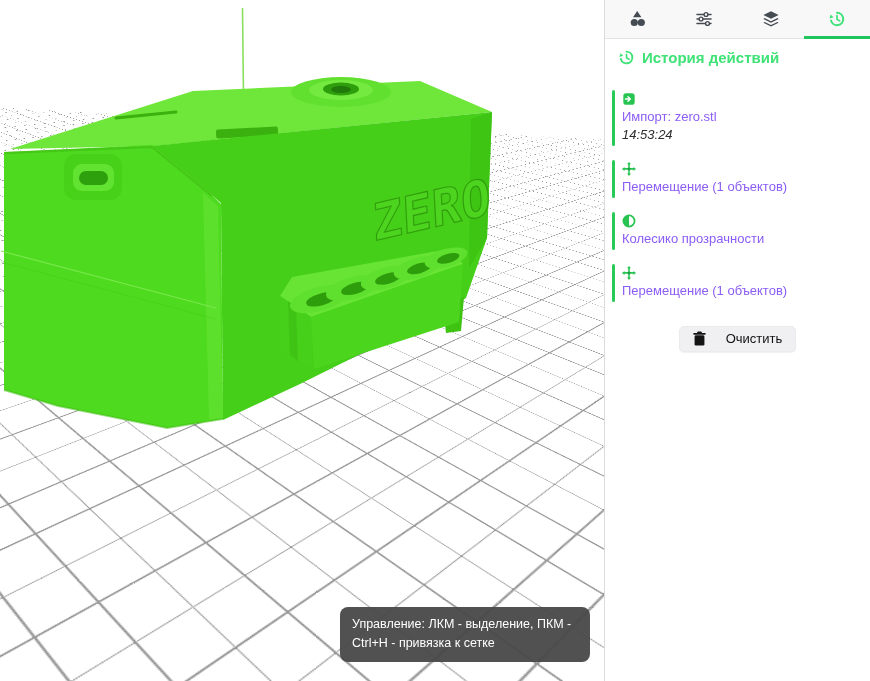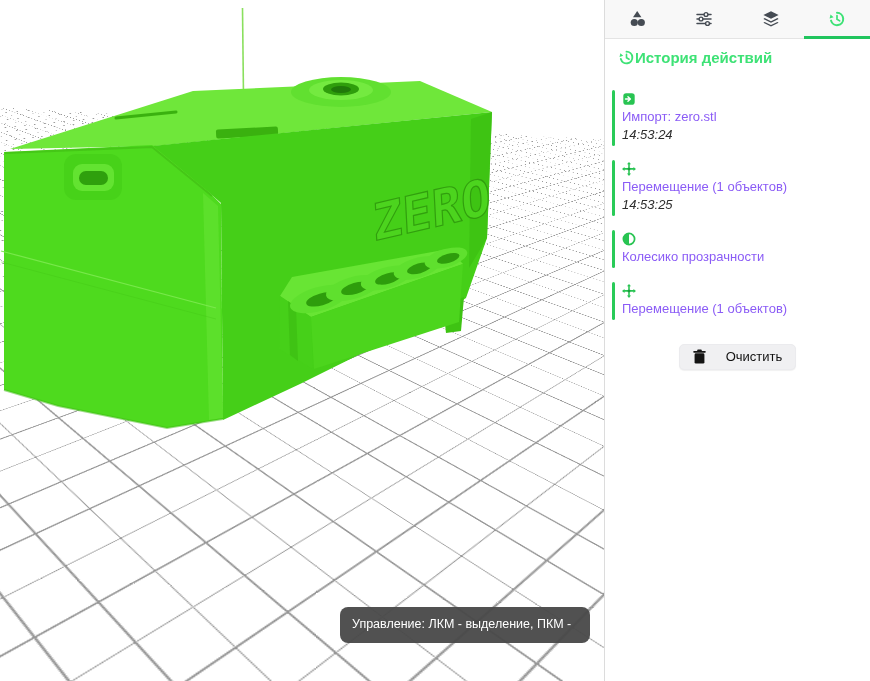--- a/index.html
+++ b/index.html
@@ -46,21 +46,21 @@
   }
   .tab{
     flex:1;display:flex;align-items:center;justify-content:center;
     position:relative;cursor:pointer;
   }
   .tab.active::after{
     content:'';position:absolute;left:0;right:0;bottom:-1px;height:3px;
     background:#21c55e;
   }
   .panel-title{
-    display:flex;align-items:flex-start;
+    display:flex;align-items:flex-start;gap:7px;
     margin:10px 0 0 13px;color:#3ee276;font-weight:bold;font-size:15px;
   }
   .history-list{margin:24px 10px 0 7px;}
   .history-item{
     position:relative;padding:2px 6px 2px 10px;margin-bottom:14px;cursor:pointer;
   }
   .history-item::before{
     content:'';position:absolute;left:0;top:0;bottom:0;width:3px;
     border-radius:2px;background:#29cb58;
   }
@@ -147,20 +147,21 @@
         </g>
       <g transform="rotate(-16 446 258)">
           <ellipse cx="446" cy="258" rx="22" ry="9" fill="#5fe02e"></ellipse>
           <ellipse cx="448" cy="259" rx="11.5" ry="4.5" fill="#2e9d0c"></ellipse>
         </g>
     </g>
   </svg>
 
   <div class="tooltip">
     <div>Управление: ЛКМ - выделение, ПКМ -</div>
+    <div>Ctrl+H - привязка к сетке</div>
   </div>
 </div>
 
 <div class="panel">
 
   <div class="tabbar">
     <div class="tab">
       <svg class="tab-icon" width="18" height="18" viewBox="0 0 18 18">
         <path d="M8.2 1l4.2 6.2H4z" fill="#454b53"></path>
         <circle cx="5.3" cy="12.5" r="3.6" fill="#454b53"></circle>
@@ -216,21 +217,20 @@
     </div>
 
     <div class="history-item">
       <div class="hi-icon">
         <svg width="14" height="14" viewBox="0 0 16 16">
           <path fill="#28c452" d="M8 0l2.3 2.7H8.9v4.2h4.2V5.7L16 8l-2.9 2.3V8.9H8.9v4.2h1.4L8 16l-2.3-2.9h1.4V8.9H2.9v1.4L0 8l2.9-2.3v1.2h4.2V2.7H5.7z"></path>
           <rect x="6.6" y="6.6" width="2.8" height="2.8" fill="#1d9a3e"></rect>
         </svg>
       </div>
       <div class="hi-label">Перемещение (1 объектов)</div>
-      <div class="hi-time">14:53:25</div>
     </div>
 
     <div class="history-item">
       <div class="hi-icon">
         <svg width="14" height="14" viewBox="0 0 16 16">
           <circle cx="8" cy="8" r="6.4" fill="none" stroke="#28c452" stroke-width="2"></circle>
           <path d="M8 1.6 A6.4 6.4 0 0 0 8 14.4 Z" fill="#28c452"></path>
         </svg>
       </div>
       <div class="hi-label">Колесико прозрачности</div>

